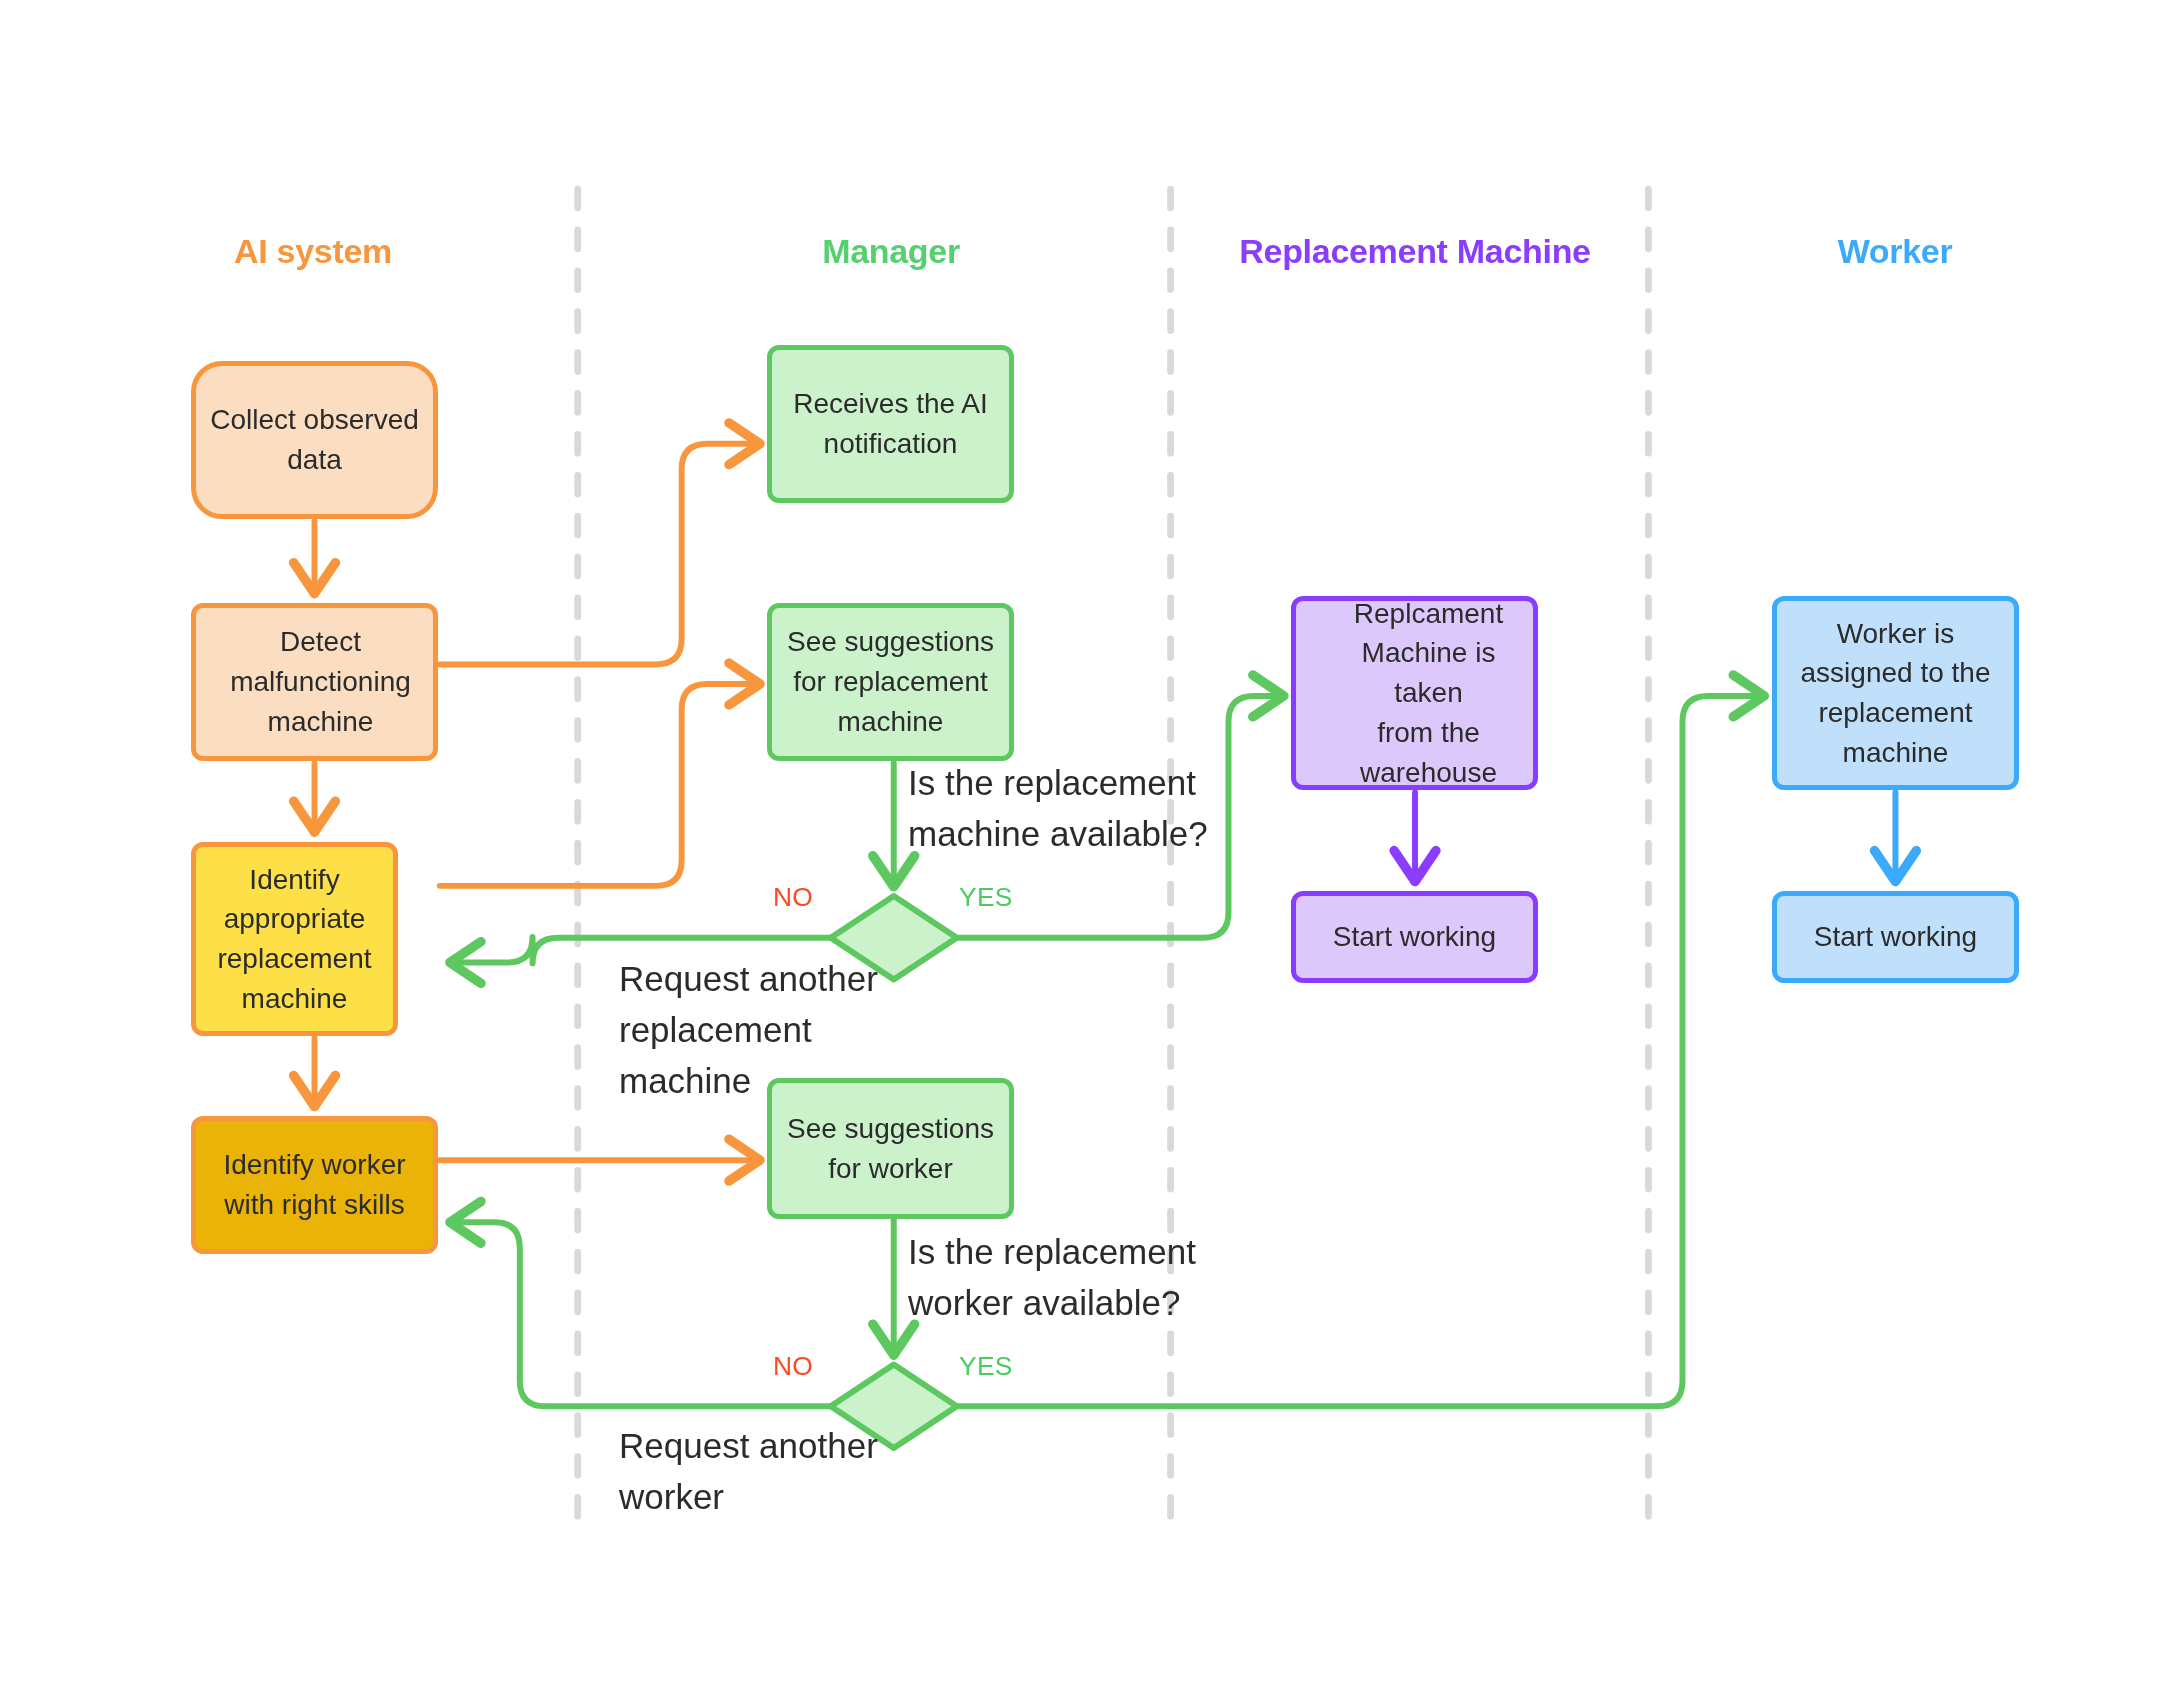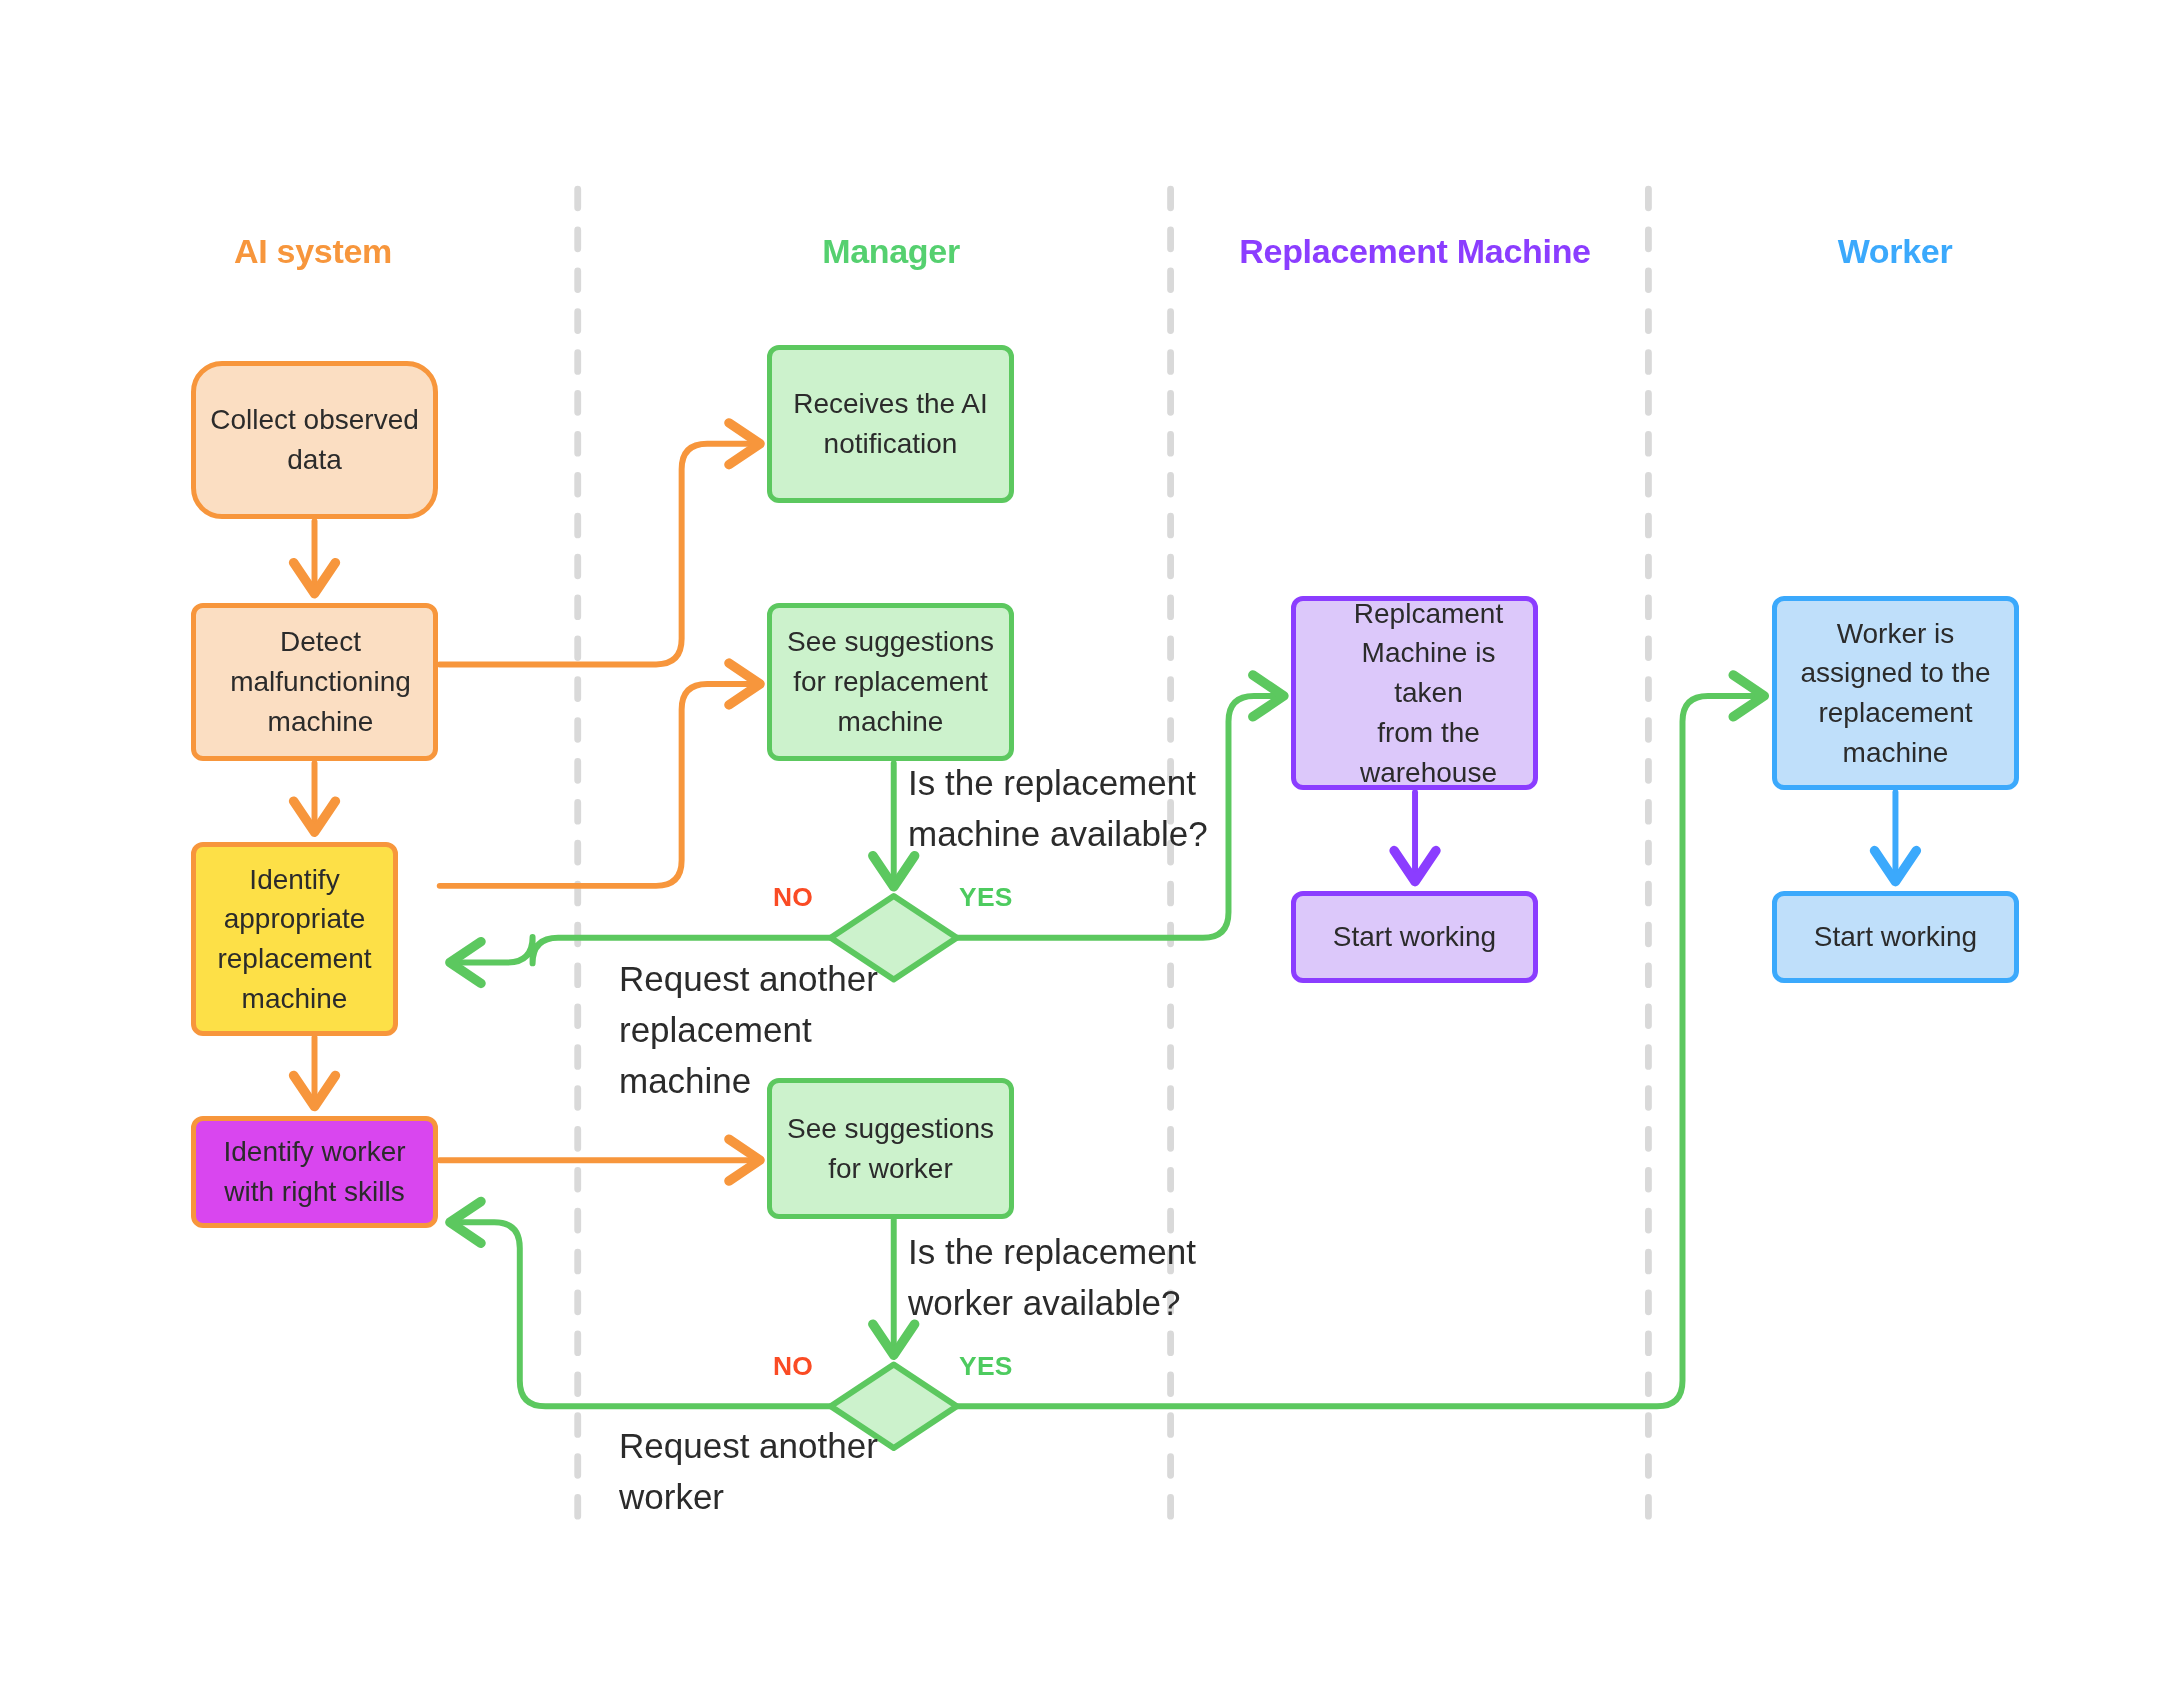--- a/index.html
+++ b/index.html
@@ -55,21 +55,21 @@
   .edge-label {
     position: absolute;
     font-size: 35px;
     line-height: 1.45;
     color: #2b2b2b;
     white-space: pre-line;
   }
   .branch-label {
     position: absolute;
     font-size: 26.4px;
-    font-weight: bold;
+    font-weight: normal;
     letter-spacing: 0.3px;
     white-space: nowrap;
   }
 </style>
 </head>
 <body>
 
 <div id="canvas">
 
   <svg class="layer" viewBox="0 0 2560 1977" xmlns="http://www.w3.org/2000/svg">
@@ -146,21 +146,21 @@
   </div>
 
   <div class="node" style="left:191px; top:603px; width:247px; height:158px; background:#FBDEC2; border-color:#F7963C;padding-left:24px;">
     <span>Detect<br>malfunctioning<br>machine</span>
   </div>
 
   <div class="node" style="left:191px; top:842px; width:207px; height:194px; background:#fde047; border-color:#F7963C;">
     <span>Identify<br>appropriate<br>replacement<br>machine</span>
   </div>
 
-  <div class="node" style="left:191px; top:1116px; width:247px; height:112px; background:#d946ef; border-color:#F7963C;">
+  <div class="node" style="left:191px; top:1116px; width:247px; height:138px; background:#eab308; border-color:#F7963C;">
     <span>Identify worker<br>with right skills</span>
   </div>
 
   <div class="node" style="left:767px; top:345px; width:247px; height:158px; background:#CCF2CC; border-color:#5CC85F;">
     <span>Receives the AI<br>notification</span>
   </div>
 
   <div class="node" style="left:767px; top:603px; width:247px; height:158px; background:#CCF2CC; border-color:#5CC85F;">
     <span>See suggestions<br>for replacement<br>machine</span>
   </div>

